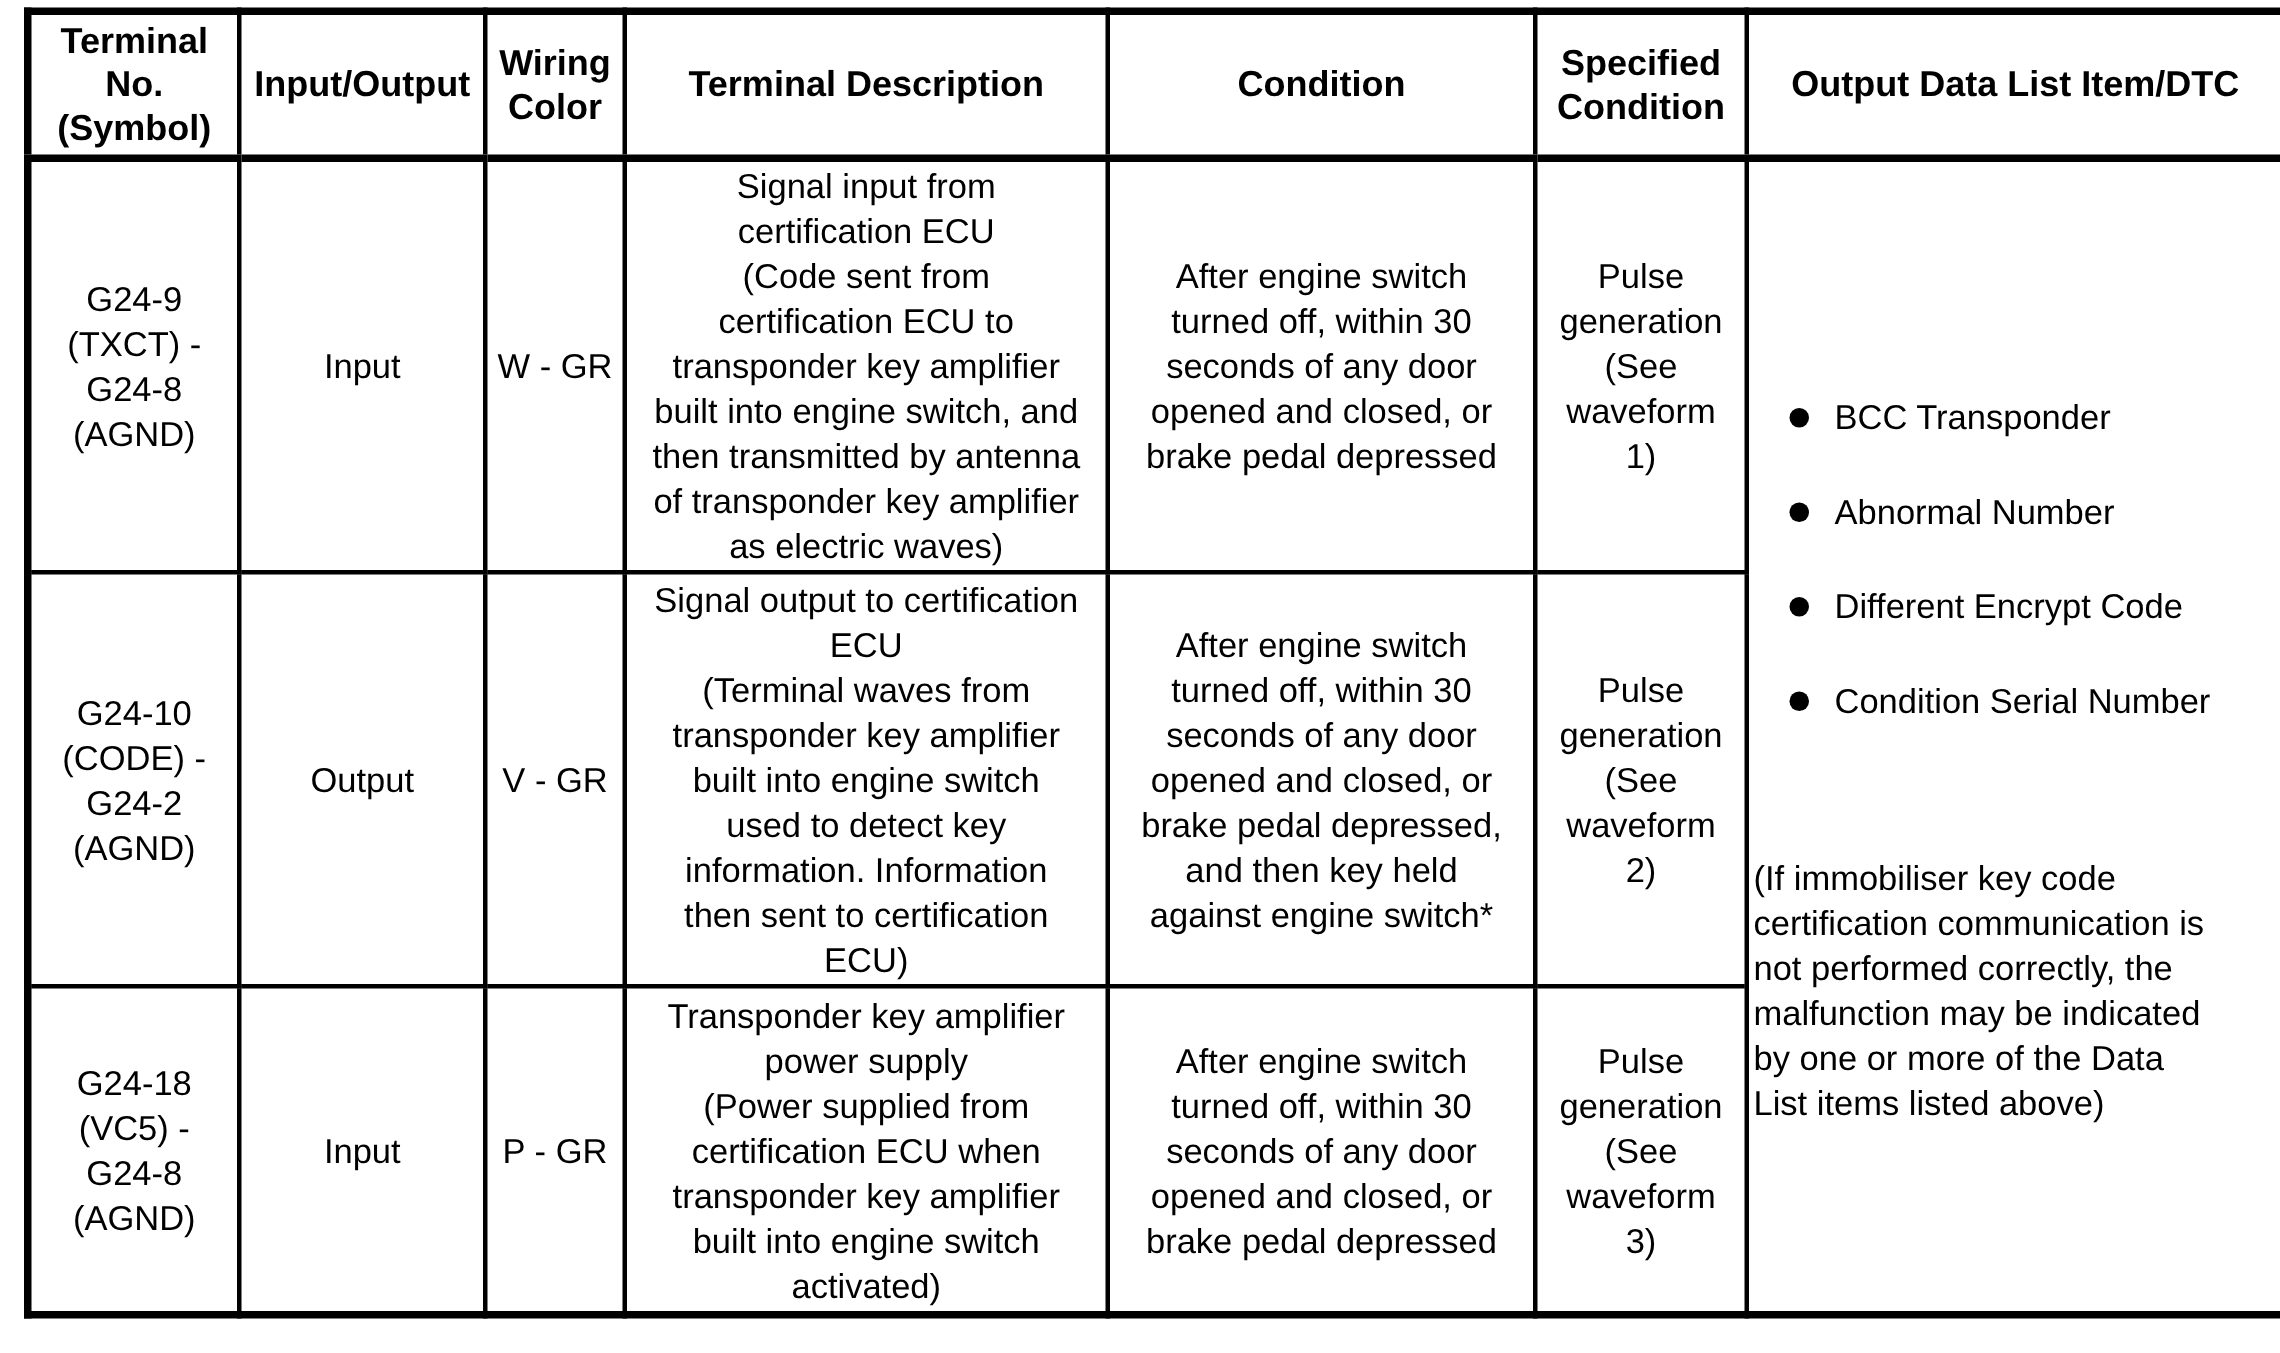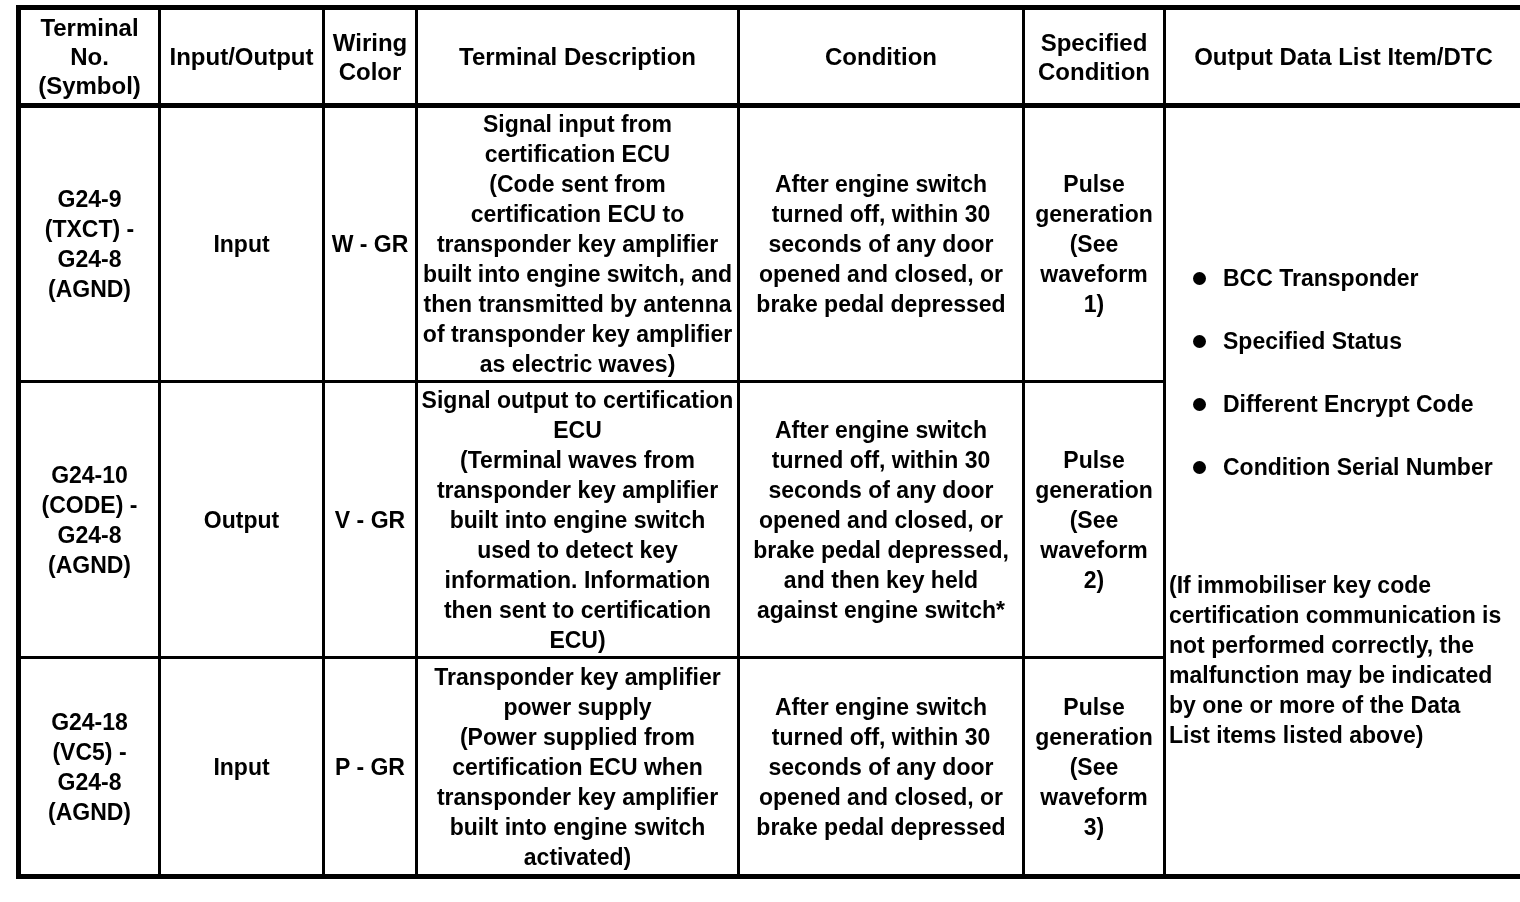--- a/index.html
+++ b/index.html
@@ -24,21 +24,21 @@
     border: 5px solid #000;
   }
   th, td {
     border: 3px solid #000;
     padding: 0;
     vertical-align: middle;
     text-align: center;
     white-space: pre-line;
     font-size: 23px;
     line-height: 30px;
-    font-weight: bold;
+    font-weight: normal;
     overflow: hidden;
   }
   th {
     font-weight: bold;
     font-size: 24px;
     line-height: 29px;
     border-bottom-width: 5px;
   }
   td.dtc-cell {
     text-align: left;
@@ -120,21 +120,21 @@
 waveform
 1)</td>
     <td class="dtc-cell" rowspan="3">
       <div class="dtc-list">
         <div class="dtc-item">
           <span class="bullet"></span>
           <span>BCC Transponder</span>
         </div>
         <div class="dtc-item">
           <span class="bullet"></span>
-          <span>Specified Status</span>
+          <span>Abnormal Number</span>
         </div>
         <div class="dtc-item">
           <span class="bullet"></span>
           <span>Different Encrypt Code</span>
         </div>
         <div class="dtc-item">
           <span class="bullet"></span>
           <span>Condition Serial Number</span>
         </div>
       </div>
@@ -142,21 +142,21 @@
 certification communication is
 not performed correctly, the
 malfunction may be indicated
 by one or more of the Data
 List items listed above)</div>
     </td>
   </tr>
   <tr style="height:276px">
     <td>G24-10
 (CODE) -
-G24-8
+G24-2
 (AGND)</td>
     <td>Output</td>
     <td>V - GR</td>
     <td>Signal output to certification
 ECU
 (Terminal waves from
 transponder key amplifier
 built into engine switch
 used to detect key
 information. Information

